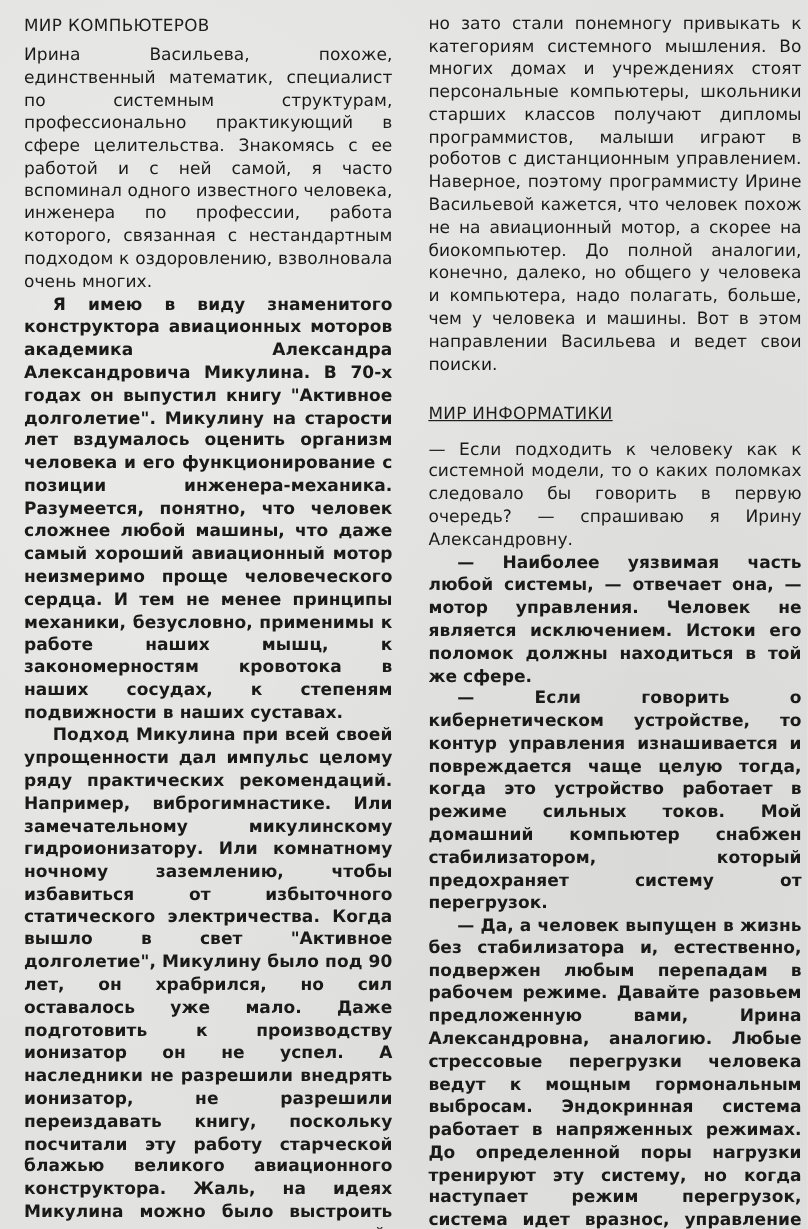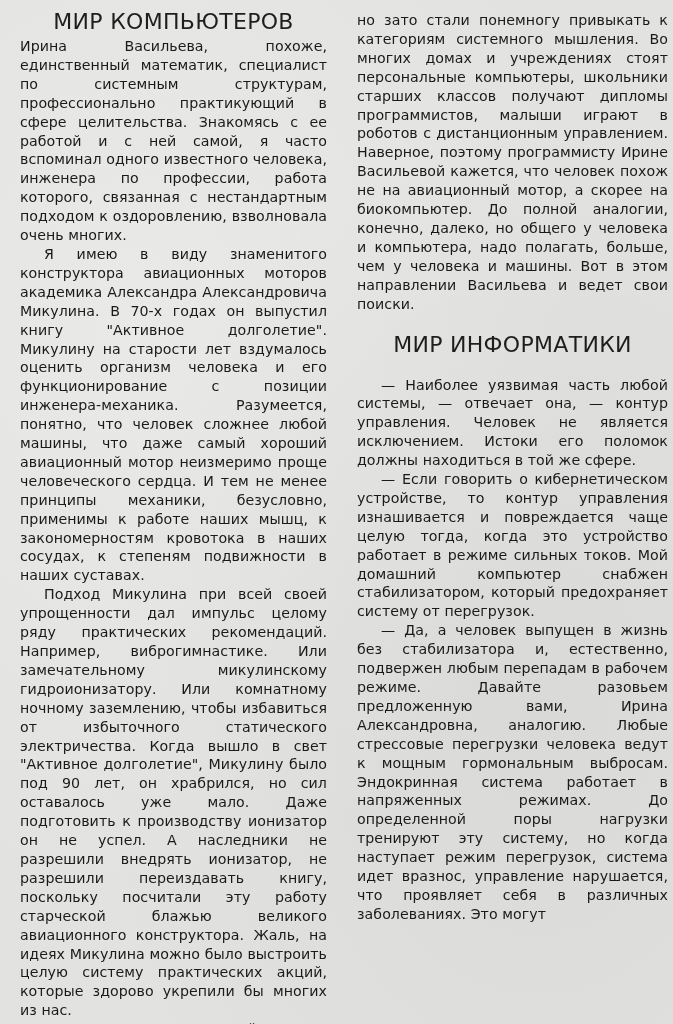--- a/index.html
+++ b/index.html
@@ -38,37 +38,39 @@
       top: 9px;
     }
     .col-right {
       left: 357px;
       width: 311px;
       top: 11px;
     }
     .heading {
       font-family: "DejaVu Sans", sans-serif;
       font-weight: normal;
-      font-size: 22px;
+      font-size: 14px;
       line-height: 26px;
       margin: 0 0 2px 0;
       letter-spacing: 0.3px;
       color: #1e1e1e;
-      text-align: center;
+      text-align: left;
     }
     .col-right .heading {
       margin-top: 18px;
-      margin-bottom: 18px;
+      margin-bottom: 8px;
+      text-decoration: underline;
     }
     .para {
       margin: 0;
       text-indent: 0;
     }
     .para.indent {
       text-indent: 24px;
+      font-weight: bold;
     }
     .para + .para {
       margin-top: 0;
     }
   </style>
 </head>
 <body>
 
 <div class="page">
 
@@ -76,18 +78,19 @@
     <h2 class="heading">МИР КОМПЬЮТЕРОВ</h2>
     <p class="para">Ирина Васильева, похоже, единственный математик, специалист по системным структурам, профессионально практикующий в сфере целительства. Знакомясь с ее работой и с ней самой, я часто вспоминал одного известного человека, инженера по профессии, работа которого, связанная с нестандартным подходом к оздоровлению, взволновала очень многих.</p>
     <p class="para indent">Я имею в виду знаменитого конструктора авиационных моторов академика Александра Александровича Микулина. В 70-х годах он выпустил книгу "Активное долголетие". Микулину на старости лет вздумалось оценить организм человека и его функционирование с позиции инженера-механика. Разумеется, понятно, что человек сложнее любой машины, что даже самый хороший авиационный мотор неизмеримо проще человеческого сердца. И тем не менее принципы механики, безусловно, применимы к работе наших мышц, к закономерностям кровотока в наших сосудах, к степеням подвижности в наших суставах.</p>
     <p class="para indent">Подход Микулина при всей своей упрощенности дал импульс целому ряду практических рекомендаций. Например, виброгимнастике. Или замечательному микулинскому гидроионизатору. Или комнатному ночному заземлению, чтобы избавиться от избыточного статического электричества. Когда вышло в свет "Активное долголетие", Микулину было под 90 лет, он храбрился, но сил оставалось уже мало. Даже подготовить к производству ионизатор он не успел. А наследники не разрешили внедрять ионизатор, не разрешили переиздавать книгу, поскольку посчитали эту работу старческой блажью великого авиационного конструктора. Жаль, на идеях Микулина можно было выстроить целую систему практических акций, которые здорово укрепили бы многих из нас.</p>
     <p class="para indent">После исследований и экспериментов академика Микулина прошло не меньше 20 лет. За эти годы мы не стали ни здоровее, ни умнее,</p>
   </div>
 
   <div class="column col-right">
     <p class="para">но зато стали понемногу привыкать к категориям системного мышления. Во многих домах и учреждениях стоят персональные компьютеры, школьники старших классов получают дипломы программистов, малыши играют в роботов с дистанционным управлением. Наверное, поэтому программисту Ирине Васильевой кажется, что человек похож не на авиационный мотор, а скорее на биокомпьютер. До полной аналогии, конечно, далеко, но общего у человека и компьютера, надо полагать, больше, чем у человека и машины. Вот в этом направлении Васильева и ведет свои поиски.</p>
     <h2 class="heading">МИР ИНФОРМАТИКИ</h2>
-    <p class="para indent">— Наиболее уязвимая часть любой системы, — отвечает она, — контур управления. Человек не является исключением. Истоки его поломок должны находиться в той же сфере.</p>
+    <p class="para">— Если подходить к человеку как к системной модели, то о каких поломках следовало бы говорить в первую очередь? — спрашиваю я Ирину Александровну.</p>
+    <p class="para indent">— Наиболее уязвимая часть любой системы, — отвечает она, — мотор управления. Человек не является исключением. Истоки его поломок должны находиться в той же сфере.</p>
     <p class="para indent">— Если говорить о кибернетическом устройстве, то контур управления изнашивается и повреждается чаще целую тогда, когда это устройство работает в режиме сильных токов. Мой домашний компьютер снабжен стабилизатором, который предохраняет систему от перегрузок.</p>
     <p class="para indent">— Да, а человек выпущен в жизнь без стабилизатора и, естественно, подвержен любым перепадам в рабочем режиме. Давайте разовьем предложенную вами, Ирина Александровна, аналогию. Любые стрессовые перегрузки человека ведут к мощным гормональным выбросам. Эндокринная система работает в напряженных режимах. До определенной поры нагрузки тренируют эту систему, но когда наступает режим перегрузок, система идет вразнос, управление нарушается, что проявляет себя в различных заболеваниях. Это могут</p>
   </div>
 
 </div>
 
 </body></html>

